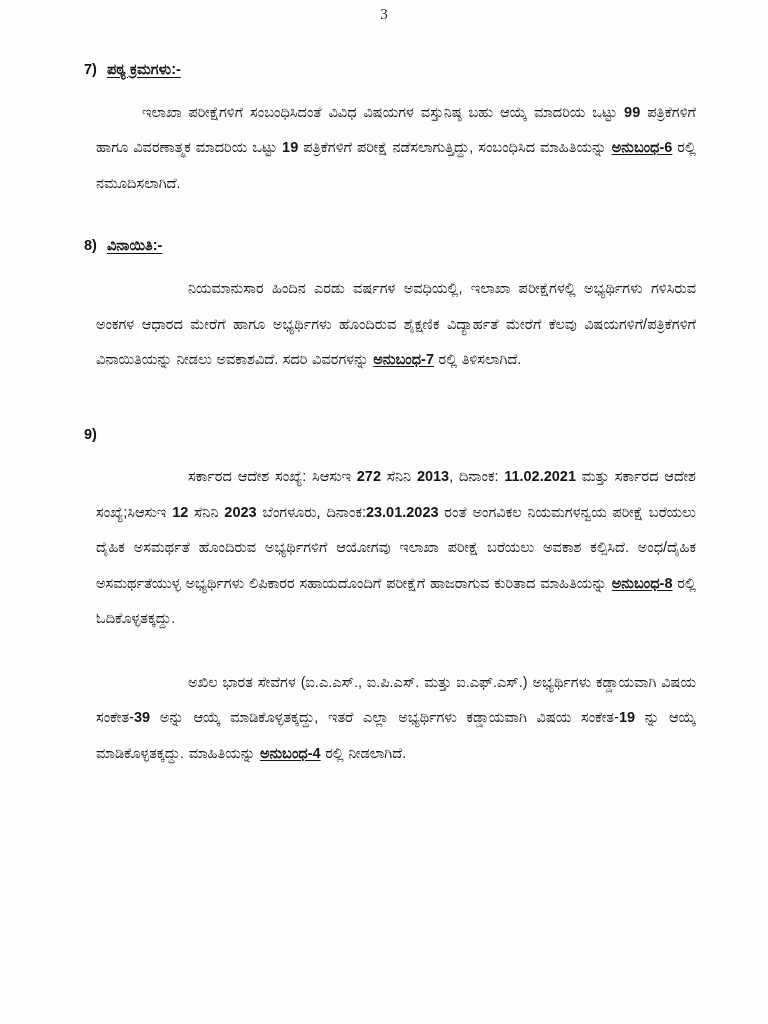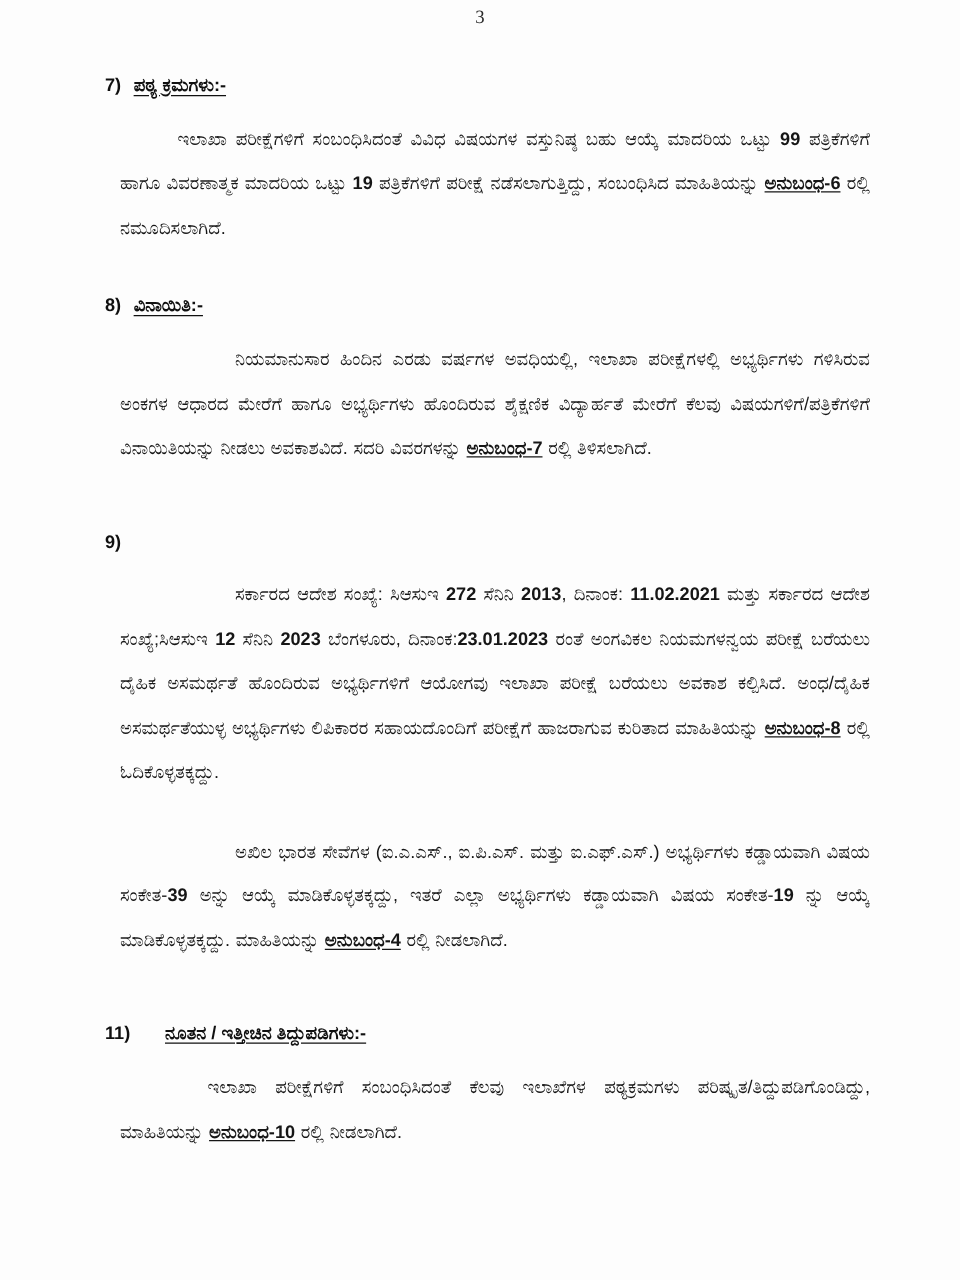--- a/index.html
+++ b/index.html
@@ -130,22 +130,15 @@
     </div>
 
     <div class="gap-md"></div>
 
     <div class="section">
       <p class="para indent-large">ಅಖಿಲ ಭಾರತ ಸೇವೆಗಳ (ಐ.ಎ.ಎಸ್., ಐ.ಪಿ.ಎಸ್. ಮತ್ತು ಐ.ಎಫ್.ಎಸ್.) ಅಭ್ಯರ್ಥಿಗಳು ಕಡ್ಡಾಯವಾಗಿ ವಿಷಯ ಸಂಕೇತ-<span class="num-inline">39</span> ಅನ್ನು ಆಯ್ಕೆ ಮಾಡಿಕೊಳ್ಳತಕ್ಕದ್ದು, ಇತರೆ ಎಲ್ಲಾ ಅಭ್ಯರ್ಥಿಗಳು ಕಡ್ಡಾಯವಾಗಿ ವಿಷಯ ಸಂಕೇತ-<span class="num-inline">19</span> ನ್ನು ಆಯ್ಕೆ ಮಾಡಿಕೊಳ್ಳತಕ್ಕದ್ದು. ಮಾಹಿತಿಯನ್ನು <span class="annex">ಅನುಬಂಧ-4</span> ರಲ್ಲಿ ನೀಡಲಾಗಿದೆ.</p>
     </div>
 
     <div class="gap-md"></div>
 
-    <div class="section">
-      <div class="section-heading">
-        <span class="num wide">11)</span>
-        <span class="htext">ನೂತನ / ಇತ್ತೀಚಿನ ತಿದ್ದುಪಡಿಗಳು:-</span>
-      </div>
-      <p class="para indent-mid">ಇಲಾಖಾ ಪರೀಕ್ಷೆಗಳಿಗೆ ಸಂಬಂಧಿಸಿದಂತೆ ಕೆಲವು ಇಲಾಖೆಗಳ ಪಠ್ಯಕ್ರಮಗಳು ಪರಿಷ್ಕೃತ/ತಿದ್ದುಪಡಿಗೊಂಡಿದ್ದು, ಮಾಹಿತಿಯನ್ನು <span class="annex">ಅನುಬಂಧ-10</span> ರಲ್ಲಿ ನೀಡಲಾಗಿದೆ.</p>
-    </div>
 
   </div>
 </div>
 
 </body></html>

